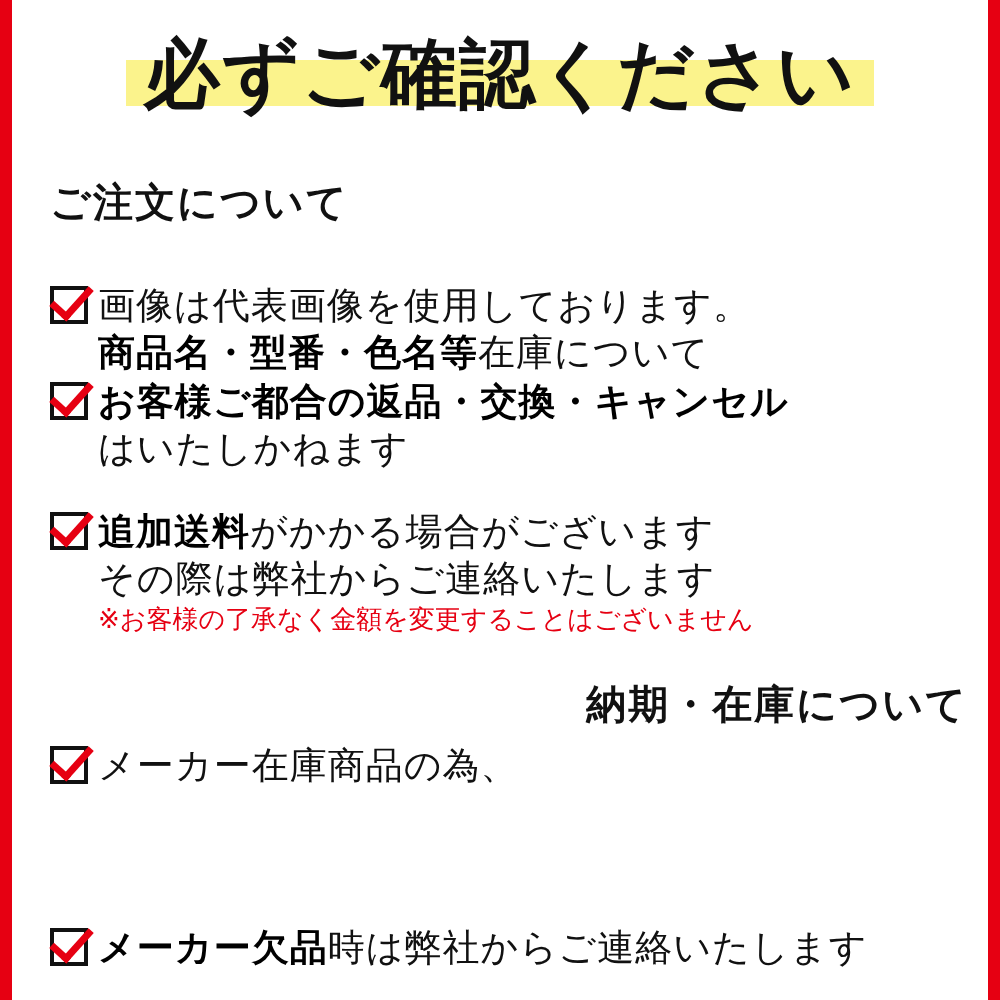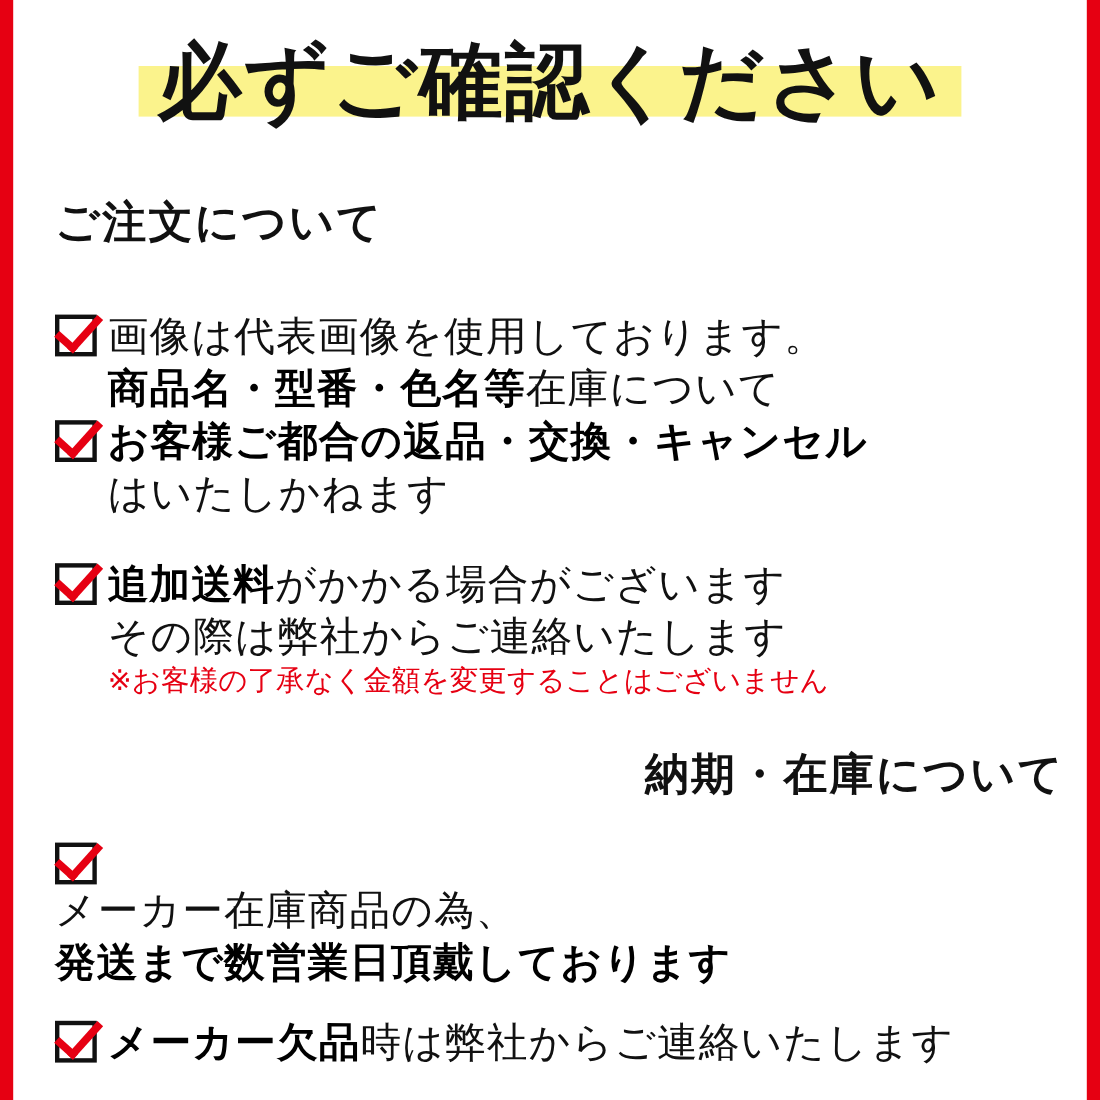--- a/index.html
+++ b/index.html
@@ -131,21 +131,21 @@
   }
 
   
   .blk { position: absolute; left: 38px; right: 20px; }
 
   #sec1-heading { top: 180px; }
   #item1 { top: 258px; margin-top: 24px; }
   #item2 { top: 378px; }
   #item3 { top: 508px; }
   #sec2-heading { top: 682px; text-align: right; }
-  #item4 { top: 762px; flex-direction: column; }
+  #item4 { top: 742px; }
   #item5 { top: 924px; }
 </style>
 </head>
 <body>
 
 <div id="page">
 
   <div class="edge-bar left"></div>
   <div class="edge-bar right"></div>
 
@@ -184,21 +184,20 @@
         <div class="note">※お客様の了承なく金額を変更することはございません</div>
       </div>
     </div>
 
     <div class="blk section-heading" id="sec2-heading">納期・在庫について</div>
 
     <div class="blk item" id="item4">
       <div class="checkbox"></div>
       <div class="item-lines">
         <div class="line">メーカー在庫商品の為、</div>
-        <div class="line red">発送まで数営業日頂戴しております</div>
       </div>
     </div>
 
     <div class="blk item" id="item5">
       <div class="checkbox"></div>
       <div class="item-lines">
         <div class="line"><span class="red">メーカー欠品</span><span>時は弊社からご連絡いたします</span></div>
       </div>
     </div>
 

